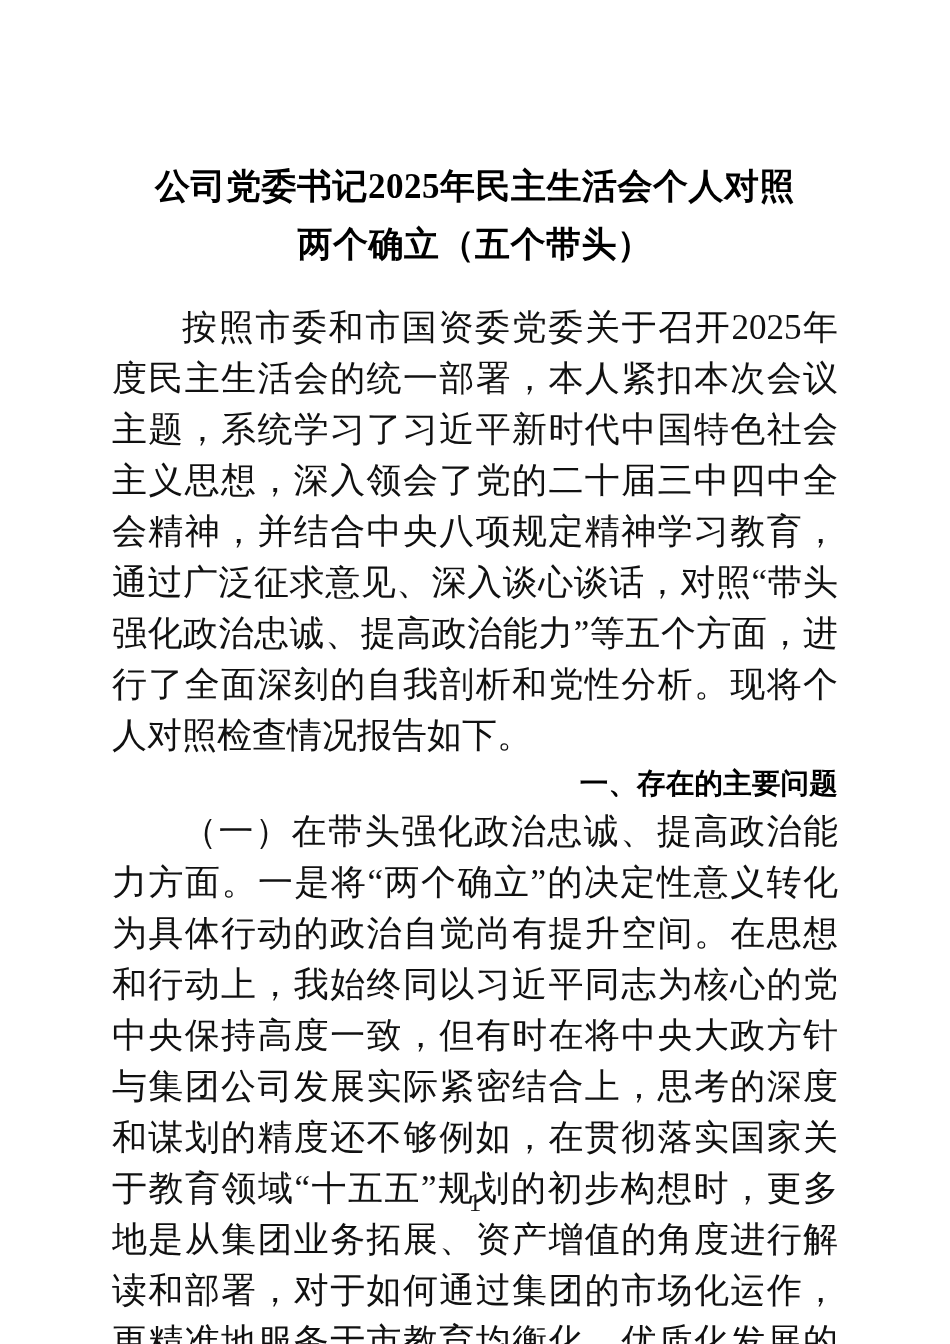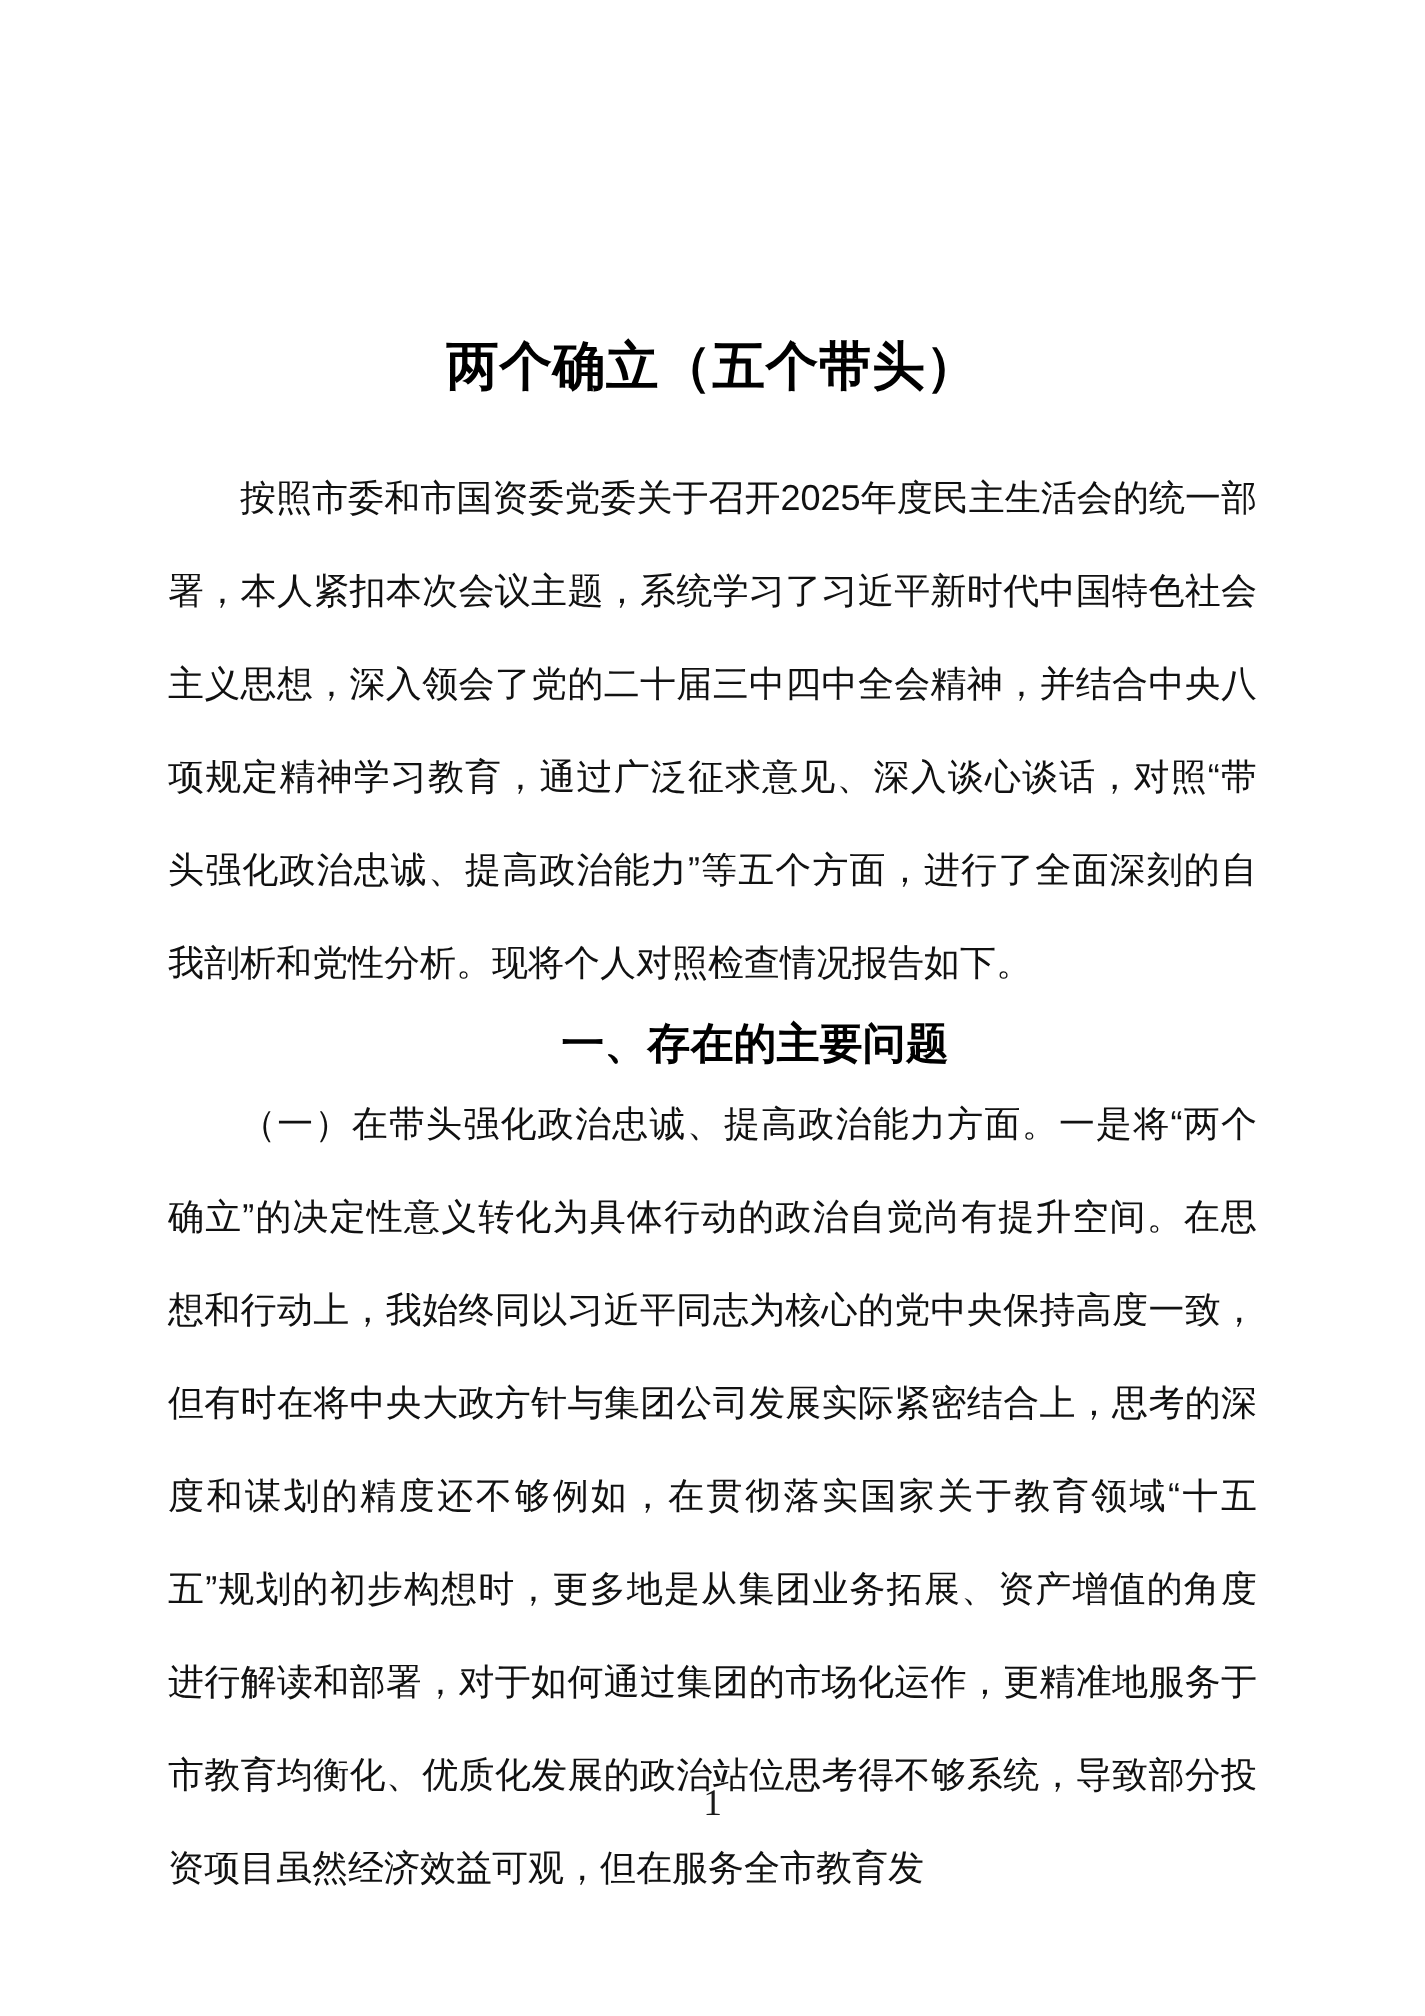--- a/index.html
+++ b/index.html
@@ -40,43 +40,43 @@
     font-weight: bold;
     font-size: 35px;
     line-height: 58px;
     letter-spacing: 0.5px;
     color: #000000;
   }
 
   
   .para {
     margin: 0;
-    font-family: Liberation Sans, sans-serif;
-    font-size: 24px;
-    line-height: 62px;
+    font-family: Liberation Serif, serif;
+    font-size: 35px;
+    line-height: 51px;
     text-align: justify;
     text-align-last: left;
     text-justify: inter-character;
     color: #111111;
     word-break: break-all;
   }
 
   .para.indent {
     text-indent: 2em;
   }
 
   
   .section-heading {
     margin: 0;
     font-family: "Liberation Sans", "DejaVu Sans", sans-serif;
     font-weight: bold;
     font-size: 28.5px;
     line-height: 44.5px;
     text-indent: 2em;
-    text-align: center;
+    text-align: right;
     color: #000000;
     letter-spacing: 0.2px;
   }
 
   
   .page-number {
     position: absolute;
     left: 0;
     right: 0;
     top: 1188px;
@@ -86,21 +86,21 @@
     line-height: 30px;
     color: #1a1a1a;
   }
 </style>
 </head>
 <body>
 
 <div class="page">
 
   <h1 class="doc-title">
-    <br>
+    <span>公司党委书记2025年民主生活会个人对照</span><br>
     <span>两个确立（五个带头）</span>
   </h1>
 
   <div class="doc-body" style="top:302px;">
 
     <p class="para indent">按照市委和市国资委党委关于召开2025年度民主生活会的统一部署，本人紧扣本次会议主题，系统学习了习近平新时代中国特色社会主义思想，深入领会了党的二十届三中四中全会精神，并结合中央八项规定精神学习教育，通过广泛征求意见、深入谈心谈话，对照“带头强化政治忠诚、提高政治能力”等五个方面，进行了全面深刻的自我剖析和党性分析。现将个人对照检查情况报告如下。</p>
 
     <p class="section-heading">一、存在的主要问题</p>
 
     <p class="para indent">（一）在带头强化政治忠诚、提高政治能力方面。一是将“两个确立”的决定性意义转化为具体行动的政治自觉尚有提升空间。在思想和行动上，我始终同以习近平同志为核心的党中央保持高度一致，但有时在将中央大政方针与集团公司发展实际紧密结合上，思考的深度和谋划的精度还不够例如，在贯彻落实国家关于教育领域“十五五”规划的初步构想时，更多地是从集团业务拓展、资产增值的角度进行解读和部署，对于如何通过集团的市场化运作，更精准地服务于市教育均衡化、优质化发展的政治站位思考得不够系统，导致部分投资项目虽然经济效益可观，但在服务全市教育发</p>

